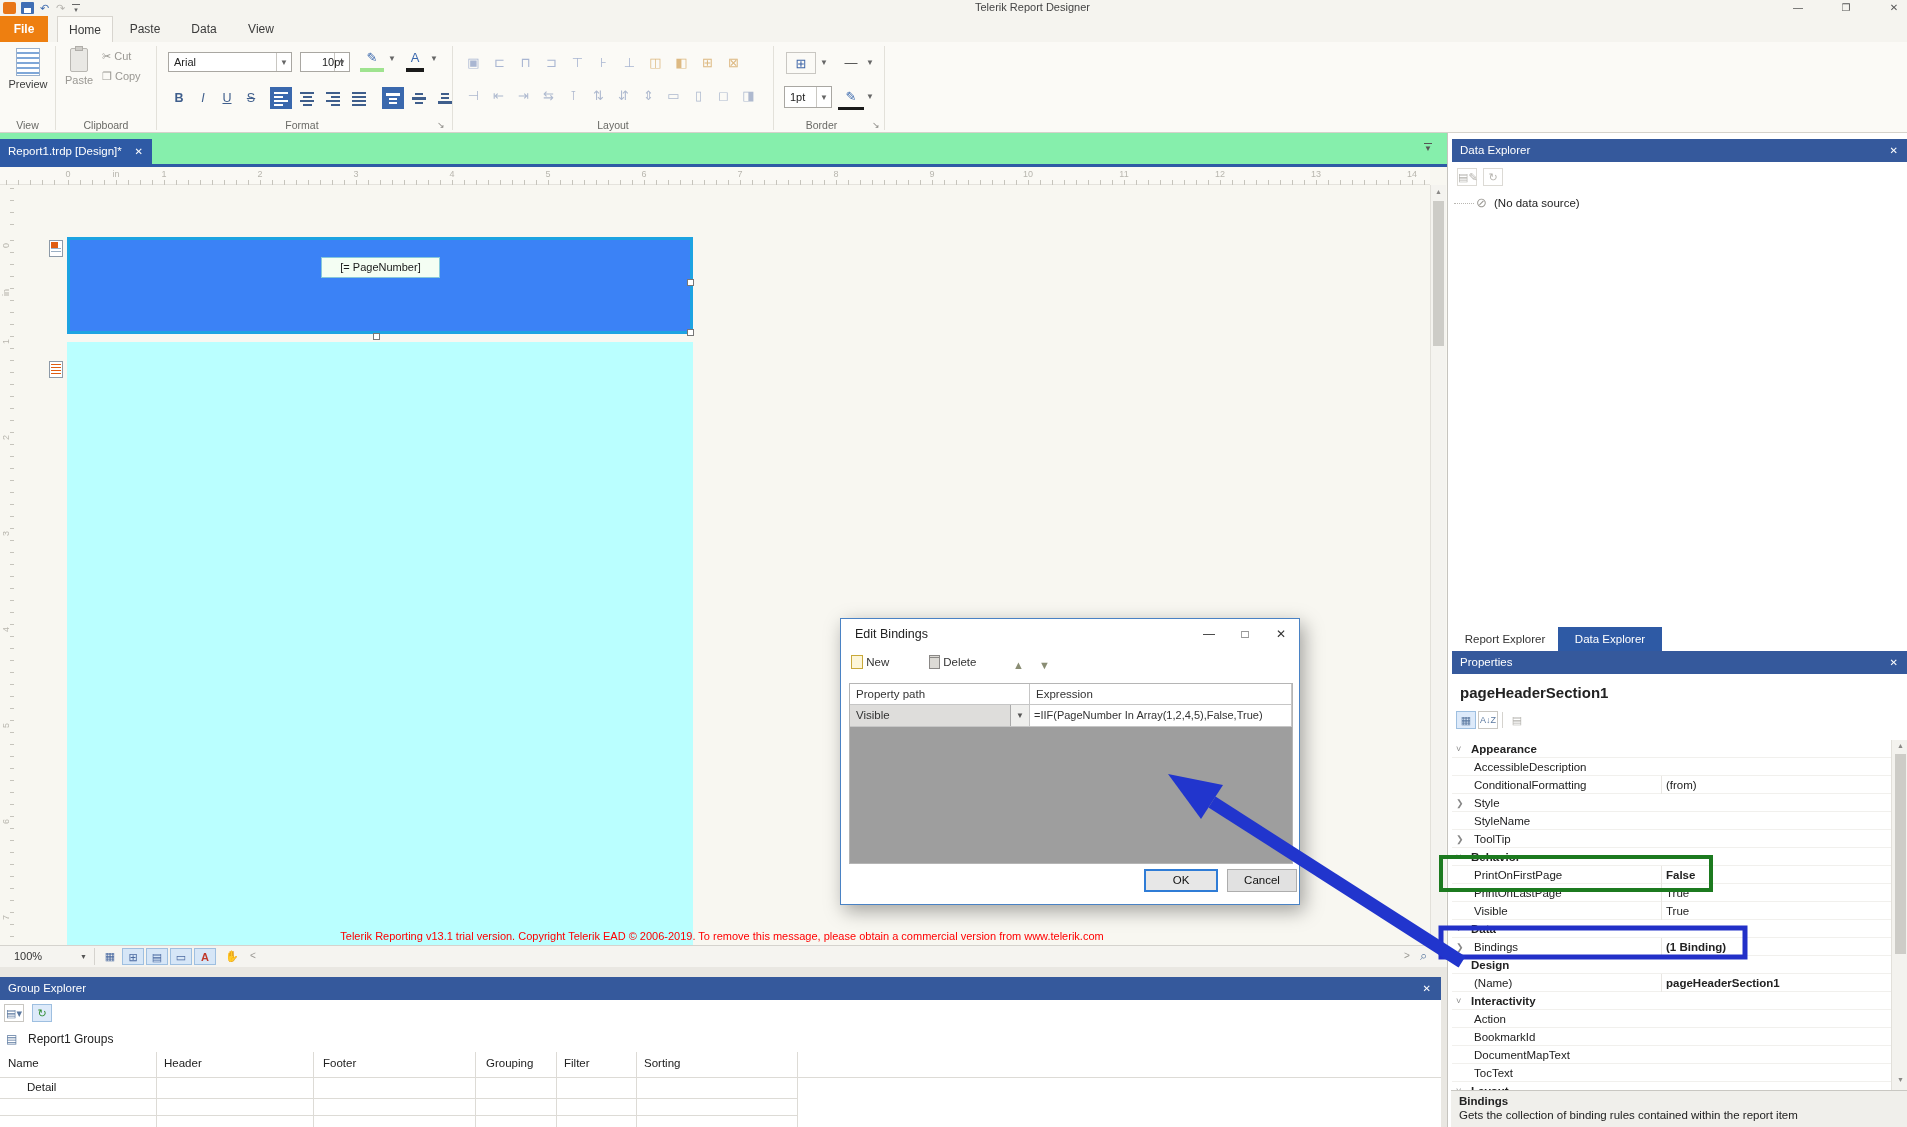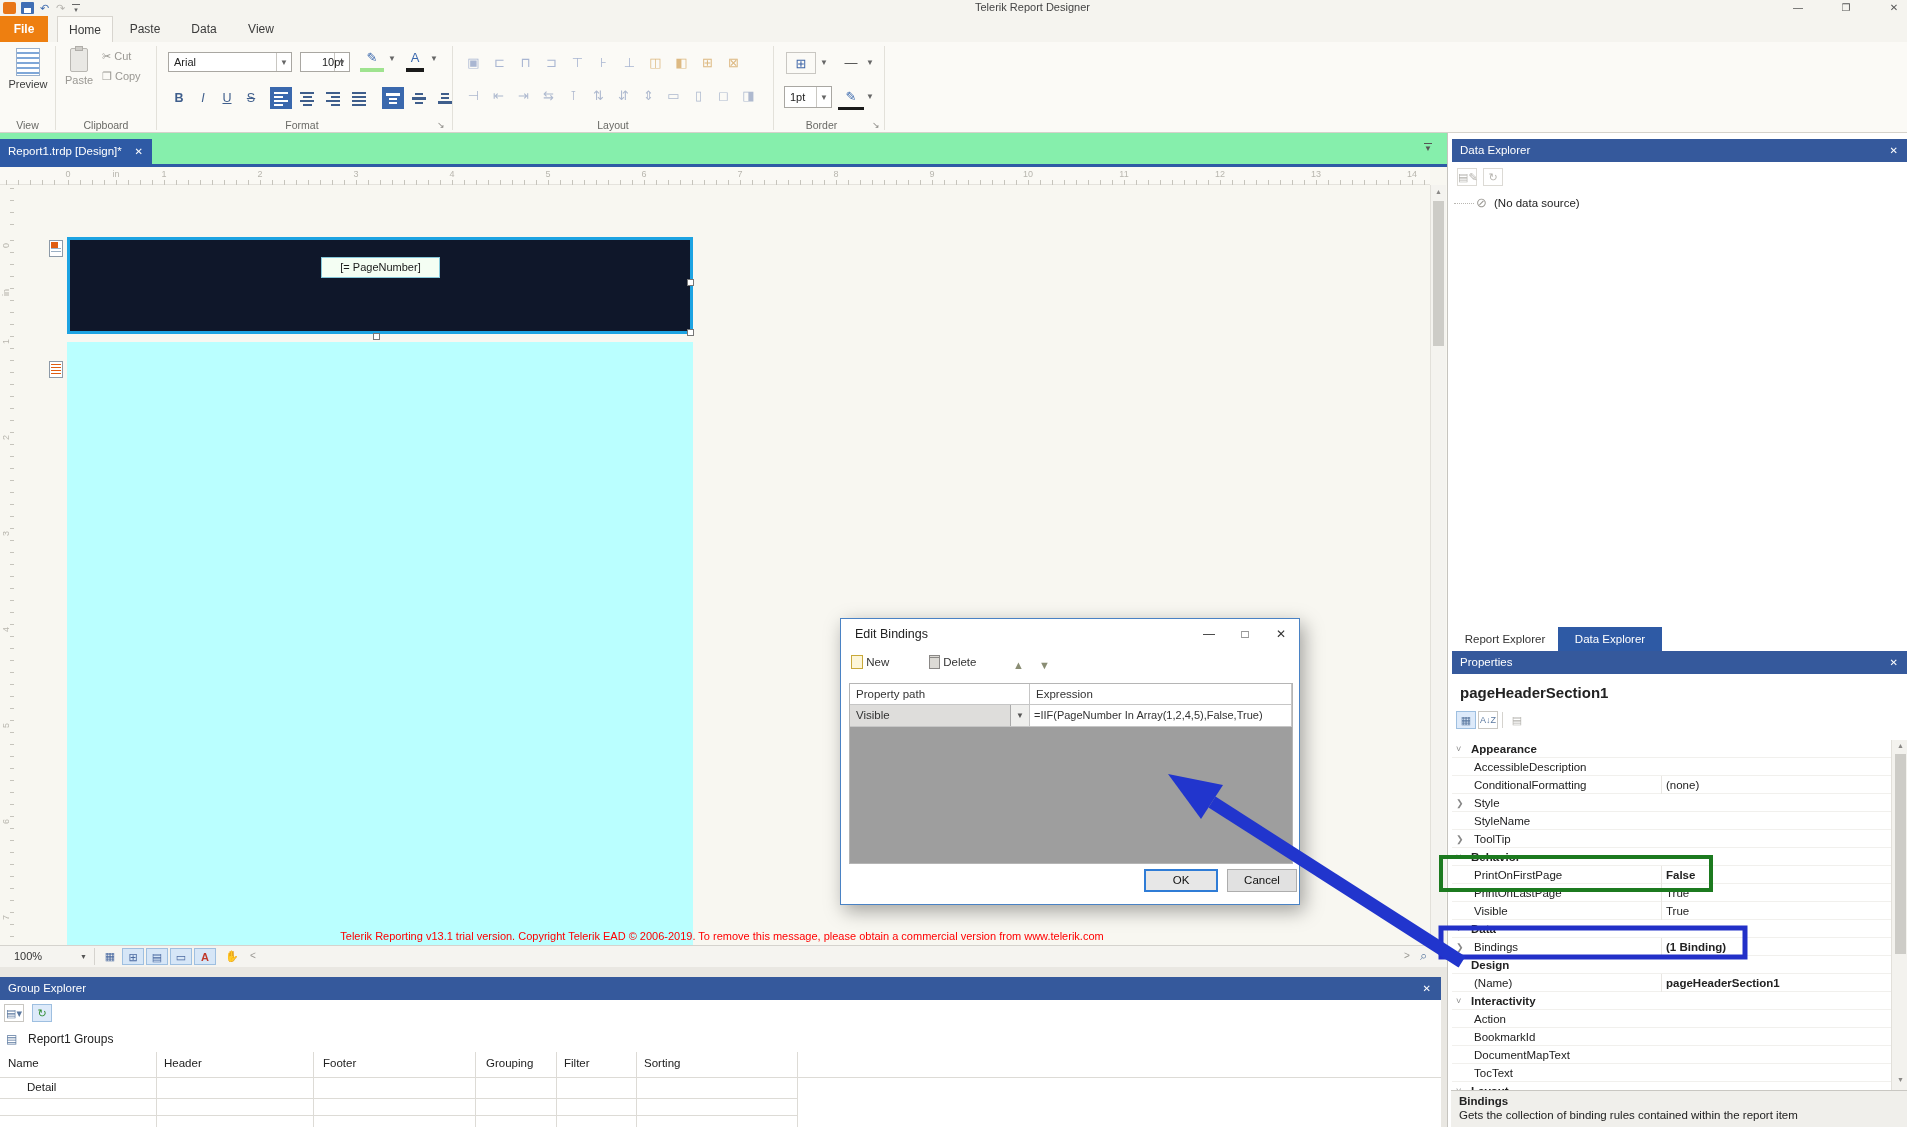--- a/index.html
+++ b/index.html
@@ -44,21 +44,21 @@
   .doctab { left:0; top:6px; width:152px; height:25px; background:#2e5aa5; color:#fff; font-size:11.5px; line-height:25px; }
   .docline { left:0; top:31px; width:1447px; height:3px; background:#2e5aa5; }
   .canvas { left:0; top:167px; width:1447px; height:780px; background:#f8f7f1; }
   .hruler { left:0; top:0; width:1430px; height:18px; background:#faf9f4; border-bottom:1px solid #e5e3dd; }
   .rulnum { position:absolute; top:2px; font-size:9px; color:#b8b6ae; transform:translateX(-50%); }
   .vrulnum { position:absolute; left:0; width:12px; font-size:9px; color:#b8b6ae; transform:rotate(-90deg); }
   .ticks-h { left:0; top:13px; width:1430px; height:5px;
              background:repeating-linear-gradient(90deg, transparent 0 11px, #c6c4bc 11px 12px); background-position-x:57px; }
   .ticks-v { left:10px; top:18px; width:4px; height:760px;
              background:repeating-linear-gradient(180deg, transparent 0 11px, #c6c4bc 11px 12px); background-position-y:44px; }
-  .section-hdr { left:67px; top:70px; width:626px; height:97px; background:#0f172a; border:3px solid #1da3e2; }
+  .section-hdr { left:67px; top:70px; width:626px; height:97px; background:#3b82f6; border:3px solid #1da3e2; }
   .section-det { left:67px; top:175px; width:626px; height:605px; background:#baffff; }
   .handle { width:7px; height:7px; background:#fff; border:1px solid #777; }
   .pgico { width:14px; height:17px; background:#fff; border:1px solid #8d9aa8; position:relative; }
   .pgico.hdr i { position:absolute; left:1px; top:1px; width:7px; height:6px; background:#e05c10; }
   .pgico.hdr u { position:absolute; left:1px; bottom:2px; width:10px; height:6px;
                  background:repeating-linear-gradient(#9bb0c4 0 1px, transparent 1px 3px); }
   .pgico.det u { position:absolute; left:1px; top:2px; width:10px; height:12px;
                  background:repeating-linear-gradient(#e05c10 0 1px, transparent 1px 3px); }
   .textbox { left:321px; top:90px; width:119px; height:21px; background:#f4fef3; border:1px solid #86c8da;
              font-size:11px; color:#1a1a1a; text-align:center; line-height:19px; }
@@ -395,21 +395,21 @@
           <span class="lbl">Appearance</span>
         </div>
         <div class="prow" style="top: 18px;">
           <span class="exp"></span>
           <span class="lbl">AccessibleDescription</span>
           <span class="val"></span>
         </div>
         <div class="prow" style="top: 36px;">
           <span class="exp"></span>
           <span class="lbl">ConditionalFormatting</span>
-          <span class="val">(none)</span>
+          <span class="val">(from)</span>
         </div>
         <div class="prow" style="top: 54px;">
           <span class="exp">❯</span>
           <span class="lbl">Style</span>
           <span class="val"></span>
         </div>
         <div class="prow" style="top: 72px;">
           <span class="exp"></span>
           <span class="lbl">StyleName</span>
           <span class="val"></span>

